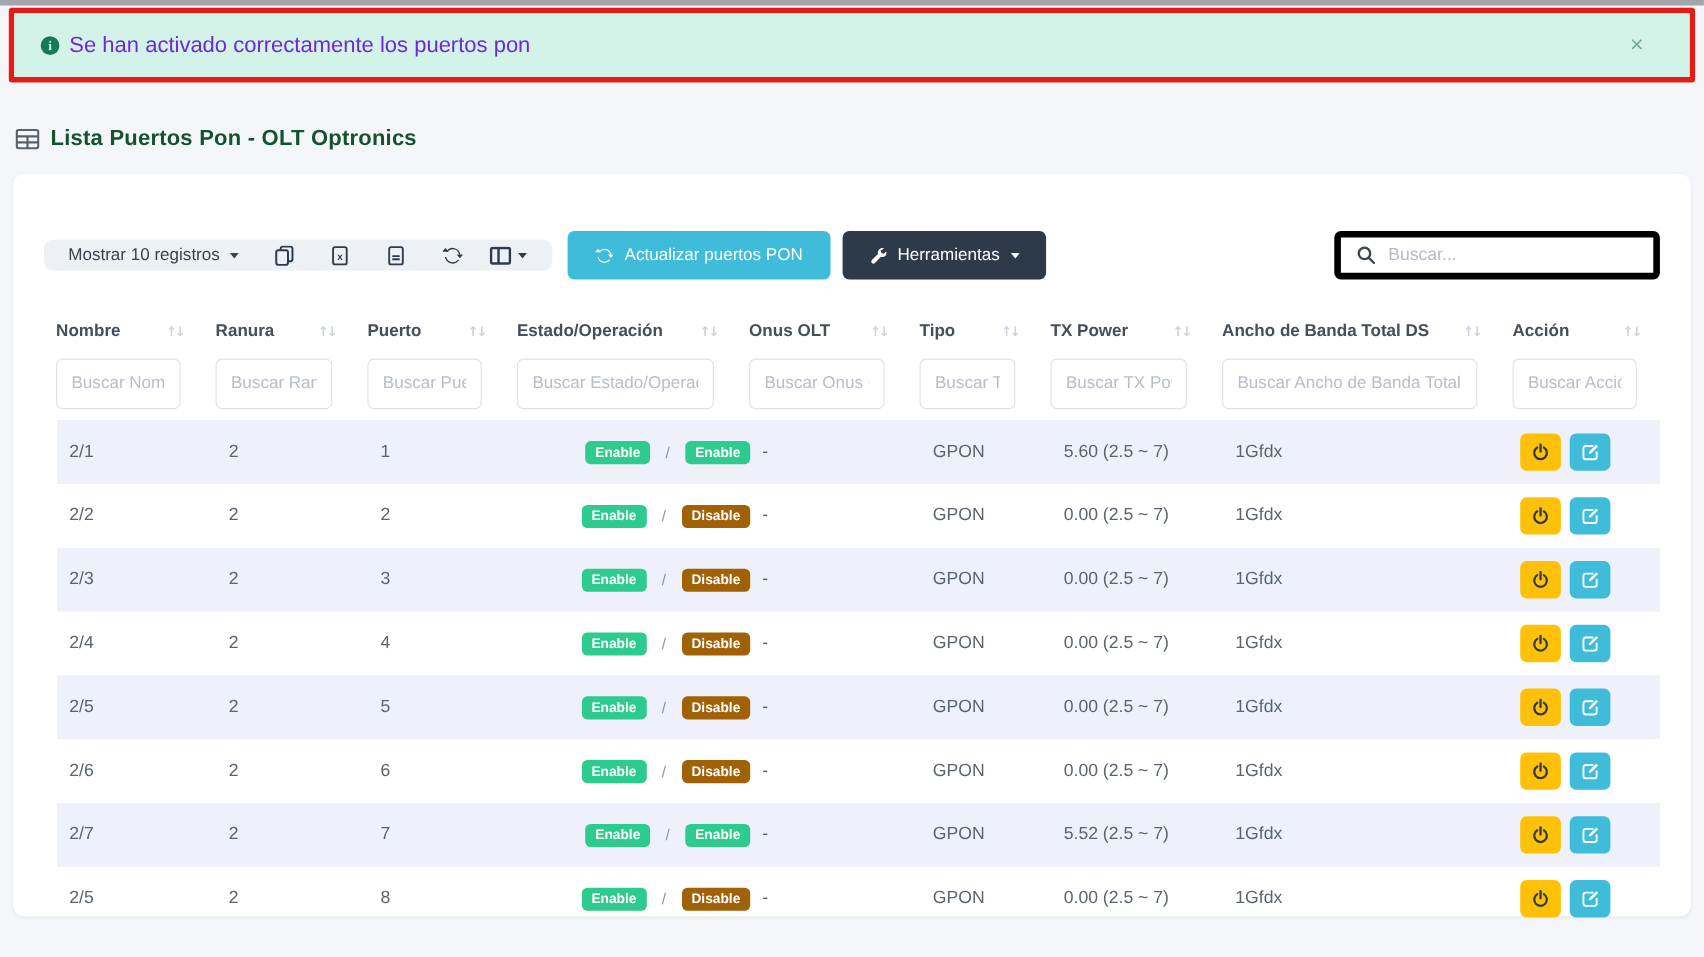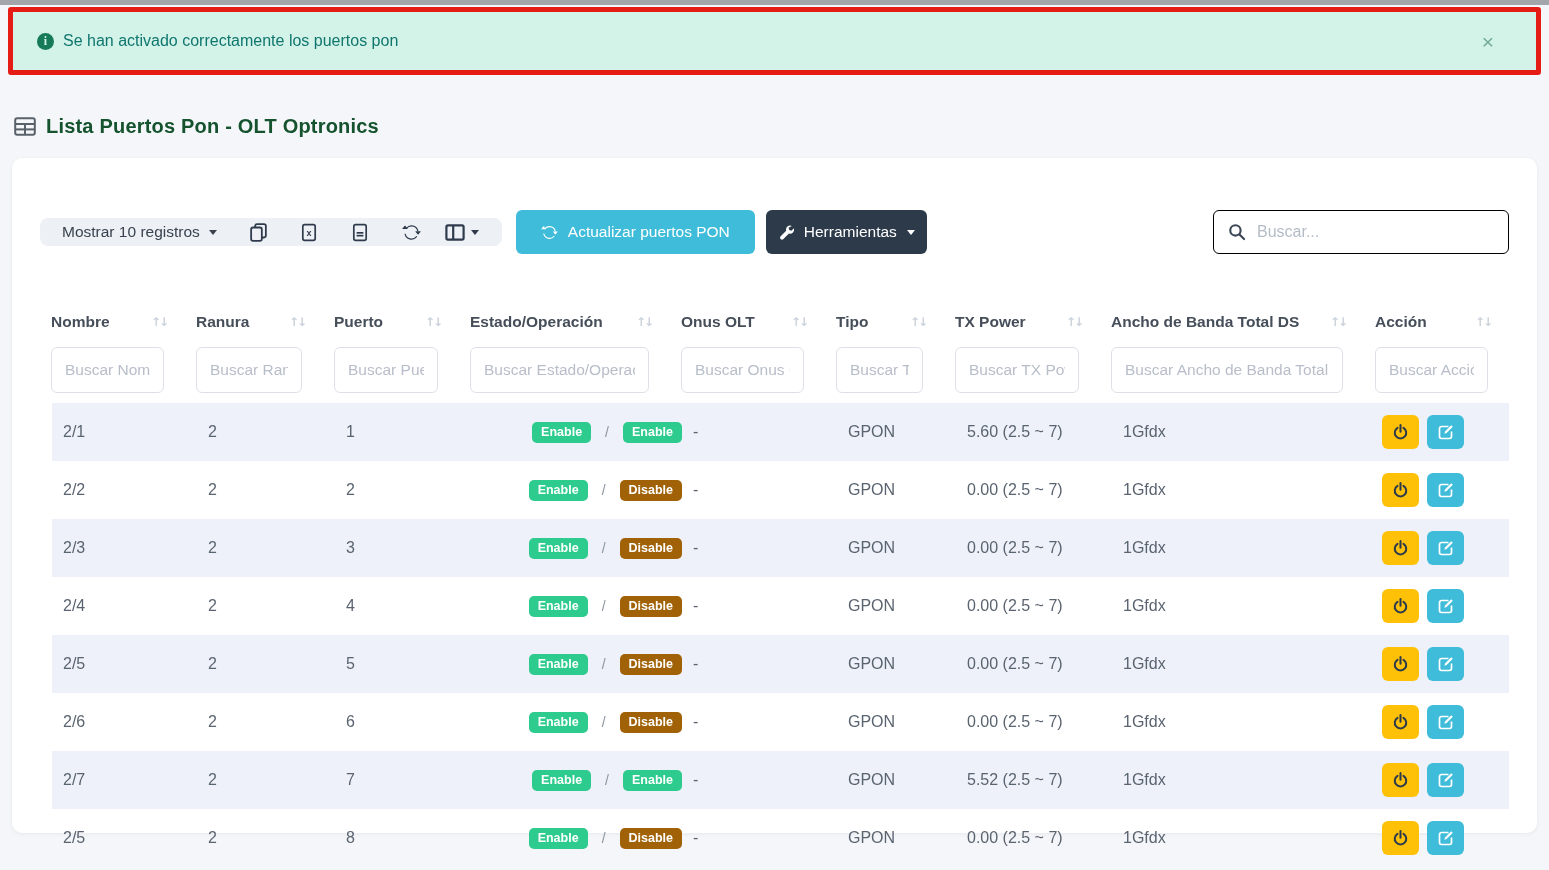--- a/index.html
+++ b/index.html
@@ -30,21 +30,21 @@
   .info-icon {
     width: 17px; height: 17px;
     border-radius: 50%;
     background: #147a57;
     color: #d3f2e8;
     font-size: 12px; font-weight: bold;
     display: inline-flex; align-items: center; justify-content: center;
     font-family: "Liberation Serif", serif;
     flex: 0 0 auto;
   }
-  .alert-msg { color: #0f766e; font-size: 16px; margin-left: 9px; }
+  .alert-msg { color: #6d28d9; font-size: 20px; margin-left: 9px; }
   .alert-close {
     position: absolute; right: 42px; top: 50%;
     transform: translateY(-50%);
     background: none; border: none; cursor: pointer;
     color: #72ab95; font-size: 21px; line-height: 1;
   }
 
   
   .page-title {
     display: flex; align-items: center; gap: 10px;
@@ -94,25 +94,25 @@
     color: #2f3b4c; gap: 6px;
   }
   .btn {
     height: 44px;
     border: none; border-radius: 6px;
     display: inline-flex; align-items: center; gap: 10px;
     font-size: 15.5px; color: #fff; cursor: pointer;
     font-family: inherit;
   }
   .btn-update { background: #3fbcd9; padding: 0 25px; margin-left: 14px; justify-content: flex-end; }
-  .btn-tools  { background: #2d3a4a; padding: 0 12px; margin-left: 11px; }
+  .btn-tools  { background: #2d3a4a; padding: 0 24px; margin-left: 11px; }
   .toolbar-spacer { flex: 1; }
   .search-box {
     width: 296px; height: 44px;
-    border: 1px solid #000000; border-radius: 6px;
+    border: 6px solid #000000; border-radius: 6px;
     display: flex; align-items: center; gap: 11px;
     padding: 0 14px; background: #fff;
   }
   .search-box input {
     border: none; outline: none; flex: 1;
     font-size: 16px; color: #5a6470; font-family: inherit;
     background: transparent;
   }
   .search-box input::placeholder { color: #b4bcc7; }
 
@@ -120,21 +120,21 @@
   .table { margin-top: 28px; }
   .trow {
     display: grid;
     grid-template-columns: 145px 138px 136px 211px 155px 119px 156px 264px minmax(110px,1fr);
     align-items: center;
   }
   .hrow { padding: 10px 0 12px 0; }
   .hcell {
     display: flex; align-items: center;
     padding: 0 18px 0 11px;
-    color: #454e59; font-weight: bold; font-size: 15.5px; margin-top: 21px;
+    color: #454e59; font-weight: bold; font-size: 15.5px;
   }
   .sort-icon {
     margin-left: auto;
     color: #ccd3dc; font-size: 12px; letter-spacing: -2px;
     font-family: "DejaVu Sans", sans-serif;
   }
   .frow { padding: 4px 0 10px 0; }
   .fcell { padding: 0 21px 0 0; margin-left: 11px; }
   .fcell input {
     width: 100%; height: 46px;

